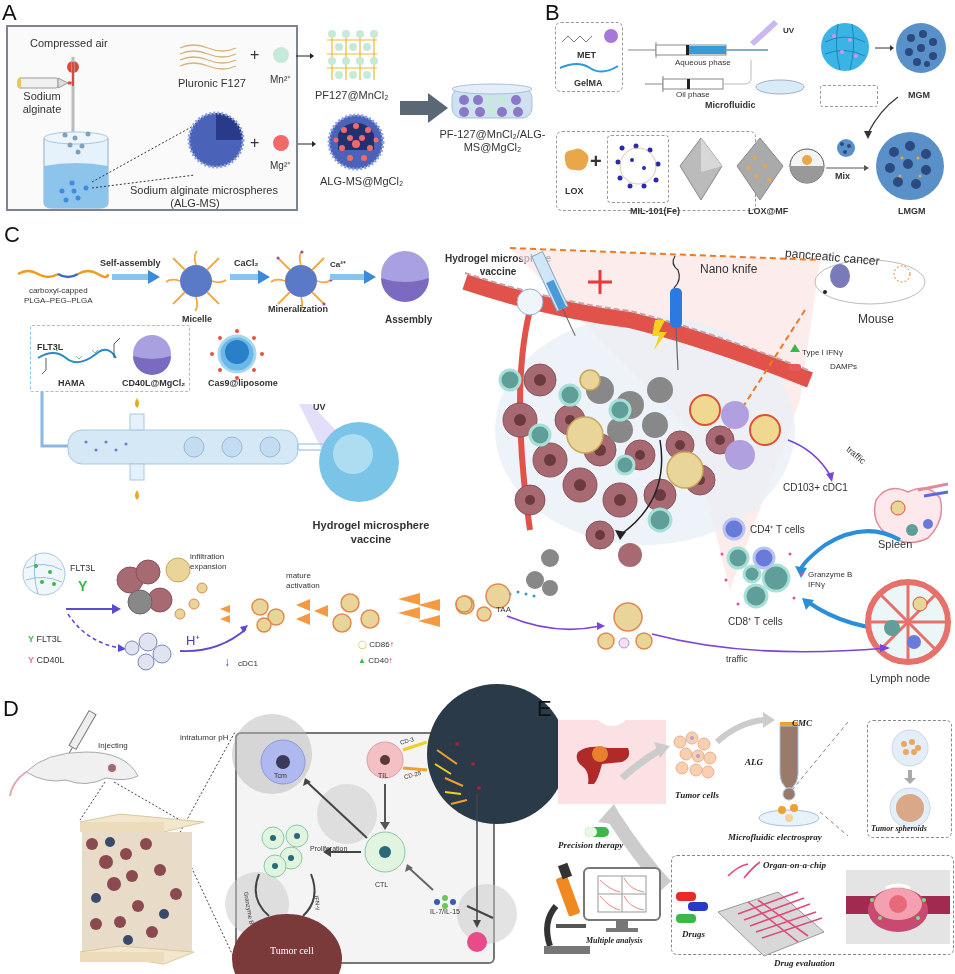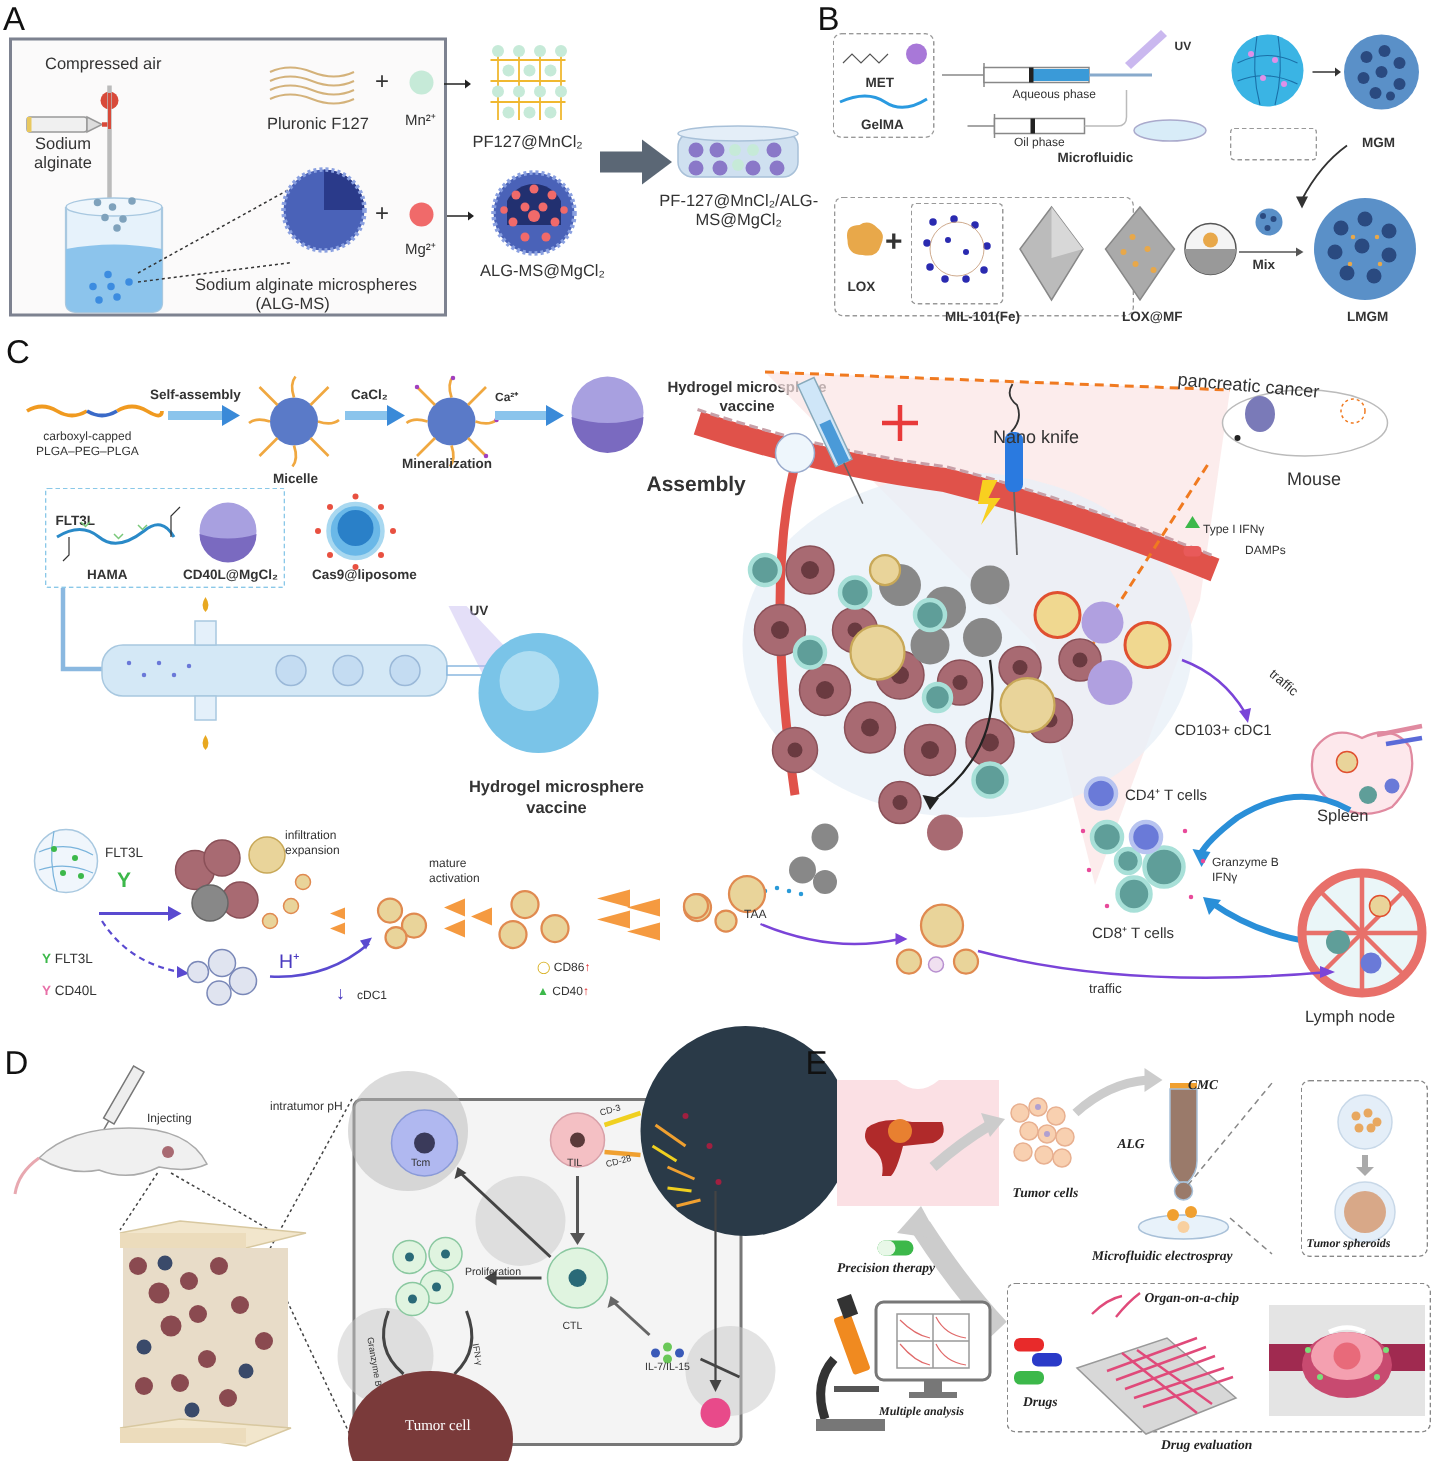--- a/index.html
+++ b/index.html
@@ -395,21 +395,21 @@
 <div class="lbl-b" style="left:268px;top:304px;font-size:9px;text-align:right;">Mineralization</div>
 <div class="lbl-s" style="left:330px;top:258px;font-weight:bold;">Ca²⁺</div>
 <svg style="left:330px;top:270px;" width="46" height="14">
     <rect x="0" y="4" width="34" height="6" fill="#8ac4ec"></rect>
     <polygon points="34,0 46,7 34,14" fill="#3a8ad8"></polygon>
   </svg>
 <svg style="left:380px;top:250px;" width="50" height="50">
   <circle cx="25" cy="25" r="24" fill="#a8a0e0"></circle>
   <path d="M1,28 Q25,36 49,28 A24,24 0 0,1 1,28 Z" fill="#7a6ac0"></path>
 </svg>
-<div class="lbl-b" style="left:385px;top:314px;font-size:14px;margin-left:46px;">Assembly</div>
+<div class="lbl-b" style="left:385px;top:314px;font-size:10px;">Assembly</div>
 
 <div class="dash" style="left:30px;top:325px;width:160px;height:67px;border-color:#8ac8e8;border-radius:2px;"></div>
 <div class="lbl-b" style="left:37px;top:342px;font-size:9px;">FLT3L</div>
 <svg style="left:36px;top:334px;" width="82" height="40">
   <path d="M2,24 Q18,14 30,24 T60,20 Q72,10 80,24" fill="none" stroke="#2a8ac8" stroke-width="2"></path>
   <g stroke="#7ac87a" stroke-width="1" fill="none">
       <path d="M18,14 l3,3 l3,-3"></path>
       <path d="M40,22 l3,3 l3,-3"></path>
       <path d="M56,16 l3,3 l3,-3"></path>
     </g>
@@ -574,21 +574,21 @@
   <rect x="319" y="134" width="12" height="7" rx="3" fill="#e85a5a"></rect>
 
   <ellipse cx="400" cy="52" rx="55" ry="22" fill="#fff" stroke="#bbb"></ellipse>
   <ellipse cx="370" cy="46" rx="10" ry="12" fill="#7a7ab8"></ellipse>
   <circle cx="355" cy="62" r="2" fill="#222"></circle>
   <circle cx="432" cy="44" r="8" fill="none" stroke="#f07a20" stroke-dasharray="2,2"></circle>
 
   <path d="M318,210 Q345,220 360,245" fill="none" stroke="#7a44d8" stroke-width="1.6"></path>
   <polygon points="356,244 362,252 364,242" fill="#7a44d8"></polygon>
 </svg>
-<div class="lbl" style="left:662px;top:262px;font-size:12px;margin-top:22px;">Nano knife</div>
+<div class="lbl" style="left:700px;top:262px;font-size:12px;">Nano knife</div>
 <div class="lbl" style="left:785px;top:250px;font-size:12px;transform:rotate(5deg);">pancreatic cancer</div>
 <div class="lbl" style="left:858px;top:312px;font-size:12px;">Mouse</div>
 <div class="lbl-s" style="left:802px;top:348px;">Type I IFNγ</div>
 <div class="lbl-s" style="left:802px;top:362px;padding-left:28px;">DAMPs</div>
 <div class="lbl" style="left:783px;top:482px;font-size:10px;">CD103+ cDC1</div>
 <div class="lbl-s" style="left:845px;top:450px;transform:rotate(40deg);font-size:9px;">traffic</div>
 <svg style="left:868px;top:480px;" width="80" height="70">
   <path d="M8,20 Q20,2 40,12 Q60,2 72,18 Q78,40 60,58 Q40,68 22,56 Q2,44 8,20 Z" fill="#fde8ec" stroke="#e08aa0" stroke-width="1.5"></path>
   <path d="M50,10 L80,4" stroke="#e08aa0" stroke-width="3"></path>
   <path d="M56,16 L80,12" stroke="#5a6ad8" stroke-width="3"></path>

